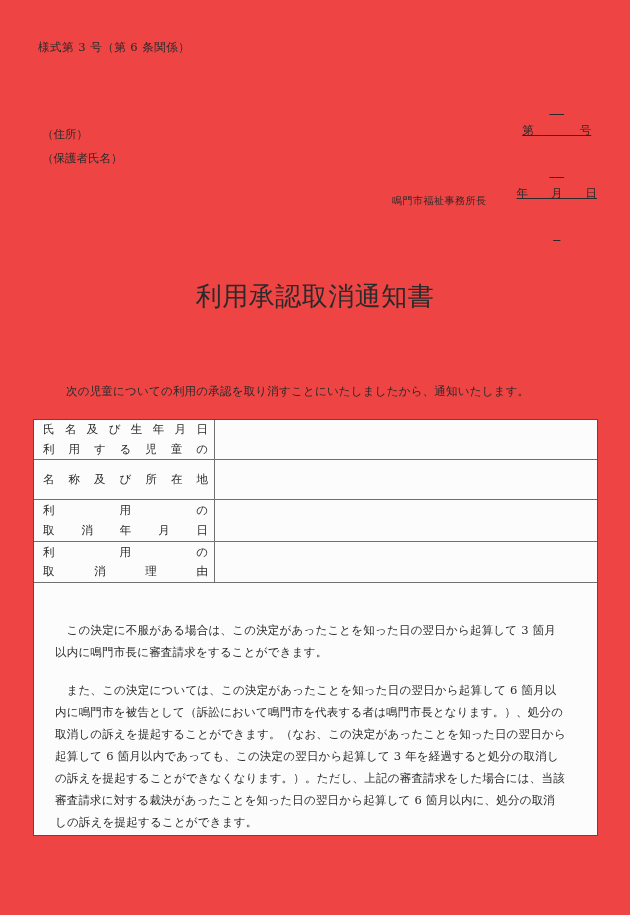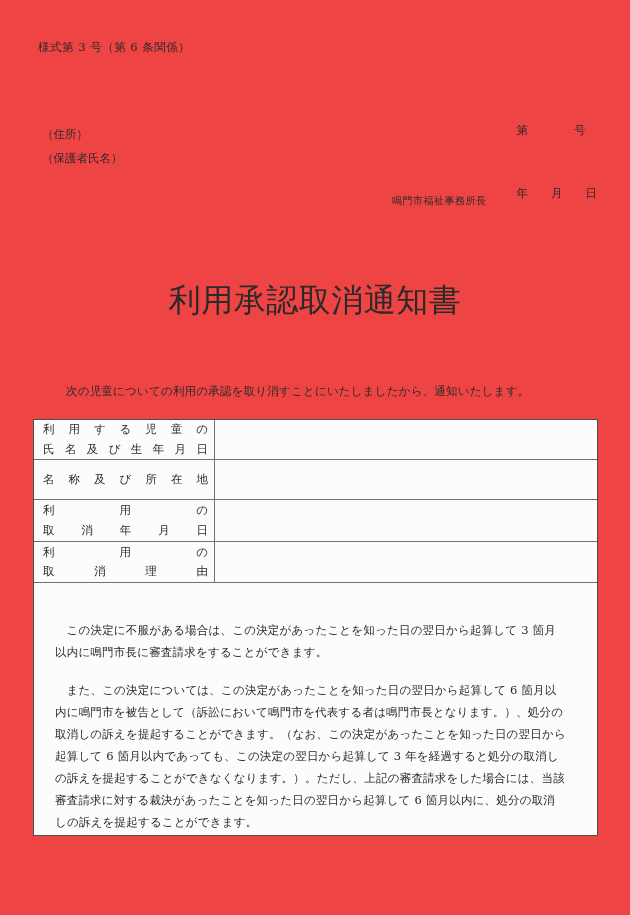--- a/index.html
+++ b/index.html
@@ -16,41 +16,42 @@
   }
   .form-code {
     position: absolute;
     left: 38px; top: 40px;
     letter-spacing: 0.5px;
     white-space: pre;
   }
   .doc-no-block {
     position: absolute;
     right: 33px; top: 78px;
-    text-align: left;
+    text-align: center;
     line-height: 21px;
     white-space: pre;
+    text-decoration: underline;
   }
   .addr-block {
     position: absolute;
     left: 42px; top: 123px;
     line-height: 23.5px;
   }
   .sender {
     position: absolute;
     left: 392px; top: 194px;
     font-size: 10px;
     letter-spacing: 0.5px;
   }
   .doc-title {
     position: absolute;
     left: 0; top: 279px;
     width: 100%;
     text-align: center;
-    font-size: 32px;
+    font-size: 26px;
     font-weight: normal;
     margin: 0;
     letter-spacing: 0.5px;
   }
   .intro {
     position: absolute;
     left: 38px; top: 380px;
     margin: 4px;
     text-indent: 24px;
     letter-spacing: 0.2px;
@@ -114,22 +115,22 @@
 
   <div class="sender">鳴門市福祉事務所長</div>
 
   <h1 class="doc-title">利用承認取消通知書</h1>
 
   <p class="intro">次の児童についての利用の承認を取り消すことにいたしましたから、通知いたします。</p>
 
   <div class="form-table">
 
     <div class="cell label-cell">
+      <div class="label-line">氏名及び生年月日</div>
       <div class="label-line">利用する児童の</div>
-      <div class="label-line">氏名及び生年月日</div>
     </div>
     <div class="cell value-cell"></div>
 
     <div class="cell label-cell">
       <div class="label-line">名称及び所在地</div>
     </div>
     <div class="cell value-cell"></div>
 
     <div class="cell label-cell">
       <div class="label-line">利用の</div>

